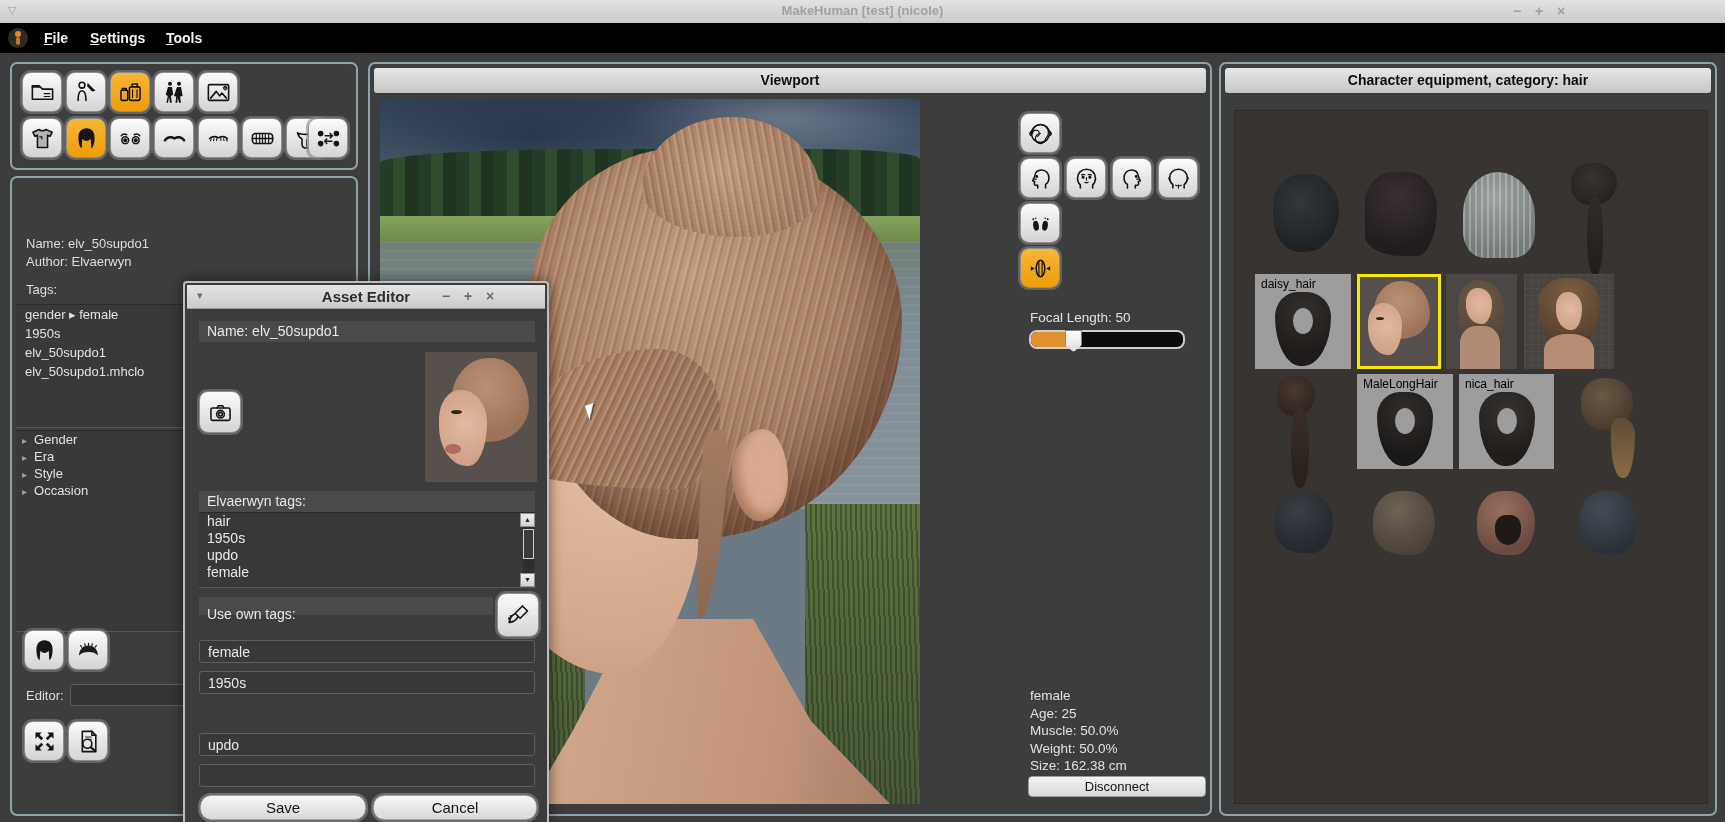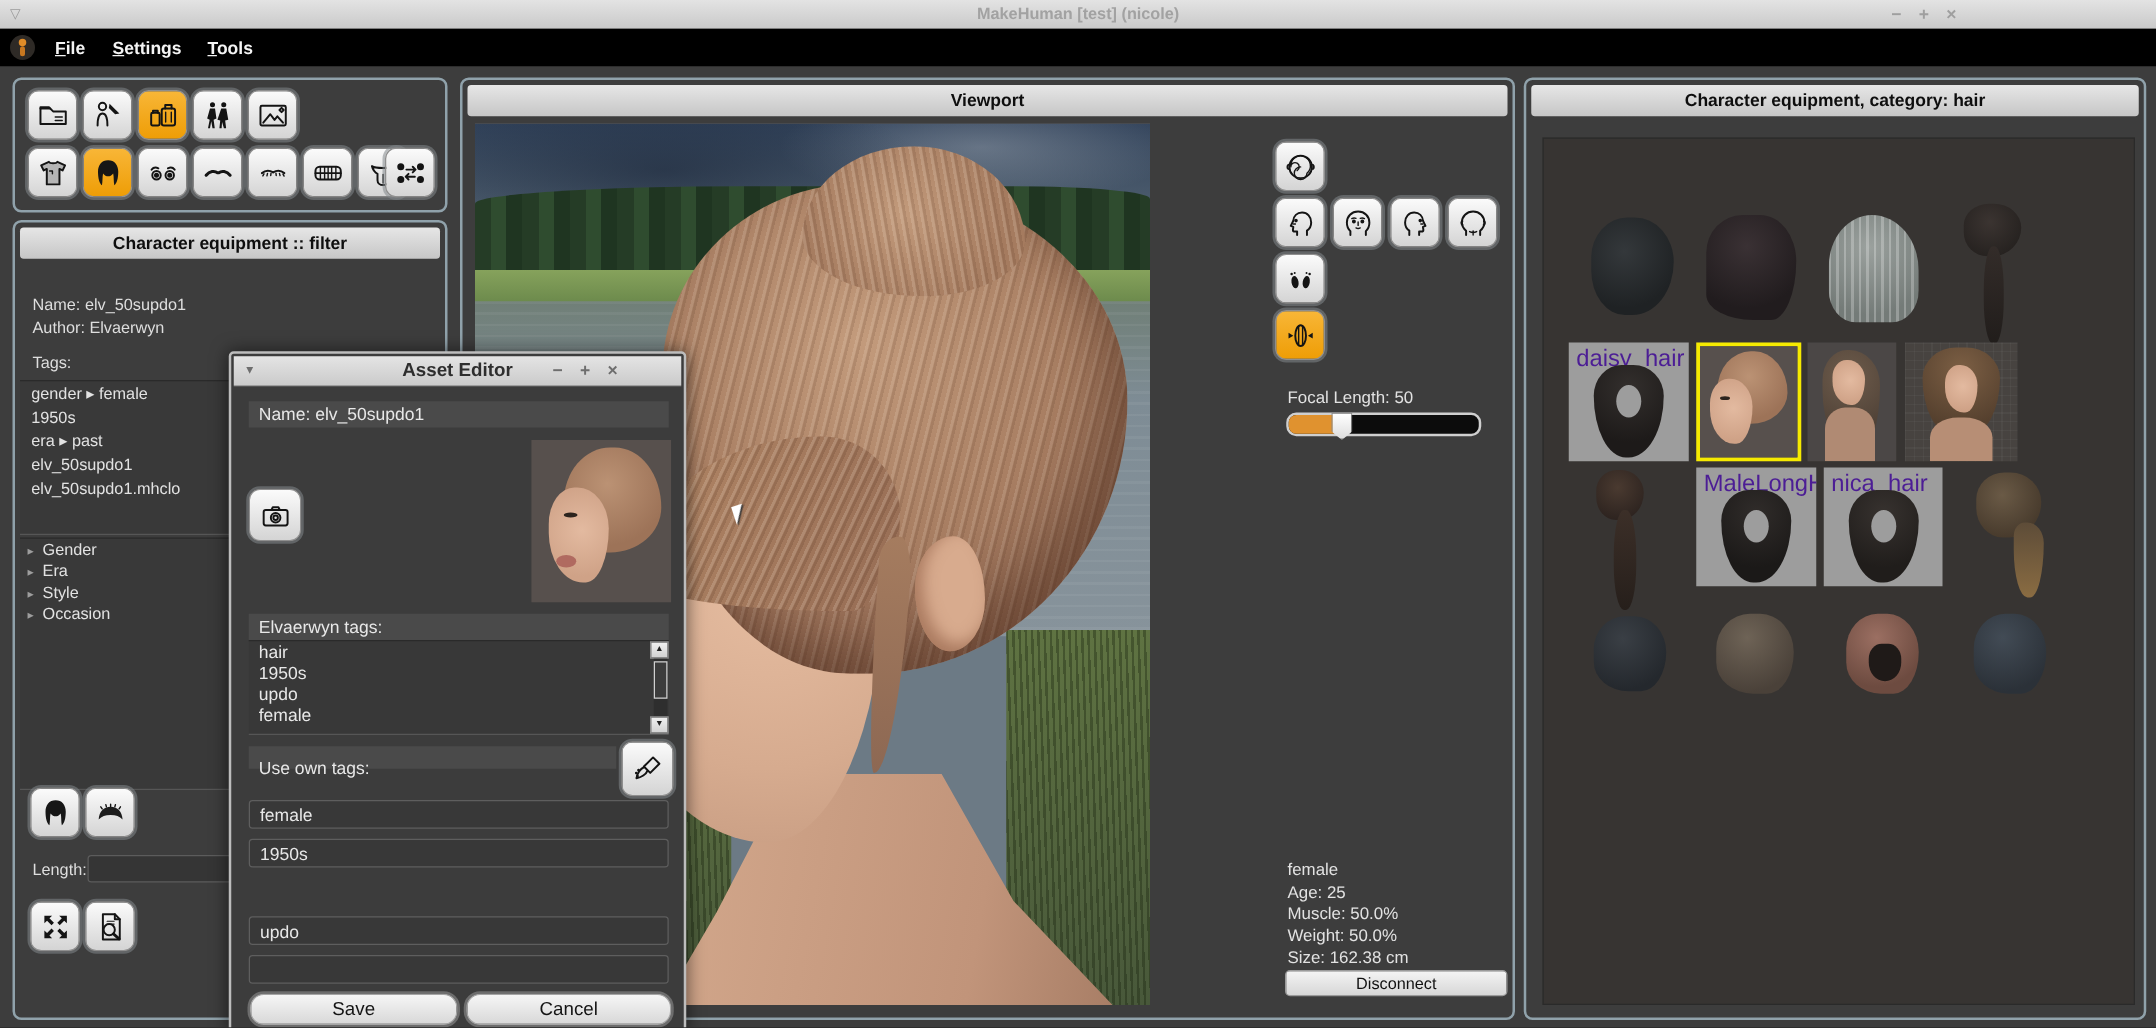--- a/index.html
+++ b/index.html
@@ -100,21 +100,21 @@
     color:#111;text-align:center;position:absolute;}
   
   .eqinner{position:absolute;left:13px;top:46px;width:472px;height:692px;background:#373432;
     border:1px solid #2a2a2a;}
   .tile{position:absolute;overflow:hidden;}
   .tile.light{background:#9d9d9d;}
   .tile.dark{background:#4b4746;}
   .tile.grid{background:repeating-linear-gradient(90deg,rgba(255,255,255,.035) 0 1px,transparent 1px 7px),
       repeating-linear-gradient(rgba(255,255,255,.035) 0 1px,transparent 1px 7px),#474340;}
   .tile.selected{border:3px solid #f6ea00;}
-  .tlabel{position:absolute;left:6px;top:3px;color:#4c1d95;font-size:19px;}
+  .tlabel{position:absolute;left:6px;top:3px;color:#000000;font-size:12px;}
   .blob{position:absolute;border-radius:48% 52% 55% 45%/45% 50% 60% 50%;}
   
   .mp-bg{position:absolute;inset:0;background:#57504d;}
   .mp-hair{position:absolute;border-radius:50% 50% 55% 45%/55% 60% 45% 40%;
     background:radial-gradient(circle at 45% 35%,#bb9274,#9d7358 70%);}
   .mp-face{position:absolute;background:radial-gradient(circle at 55% 45%,#e3baa0,#cfa287 75%);
     border-radius:45% 55% 40% 60%/40% 45% 60% 55%;}
   
   .dialog{position:absolute;left:183px;top:281px;width:362px;height:541px;background:#3c3c3c;
     border:2px solid #bdbdbd;border-radius:4px 4px 0 0;z-index:50;box-shadow:0 0 14px rgba(0,0,0,.55);}
@@ -243,29 +243,27 @@
           <circle cx="5" cy="7.5" r="1.8" fill="#141414"></circle>
           <circle cx="5" cy="16.5" r="1.8" fill="#141414"></circle>
           <circle cx="19" cy="7.5" r="1.8" fill="#141414"></circle>
           <circle cx="19" cy="16.5" r="1.8" fill="#141414"></circle>
           <path d="M9 9.5h6.5m0 0-2-2m2 2-2 2M15 14.5H8.5m0 0 2-2m-2 2 2 2"></path>
         </svg>
       </div>
   </div>
 
   <div class="panel" style="left:10px;top:176px;width:344px;height:636px">
-    <div class="phead">Character equipment :: filter</div>
     <div class="ltext" style="top:58px">Name: elv_50supdo1</div>
     <div class="ltext" style="top:76px">Author: Elvaerwyn</div>
     <div class="ltext" style="top:104px">Tags:</div>
 
     <div class="sunken" style="left:4px;top:126px;width:318px;height:122px">
       <div class="tagrow">gender ▸ female</div>
       <div class="tagrow">1950s</div>
-      <div class="tagrow">era ▸ past</div>
       <div class="tagrow">elv_50supdo1</div>
       <div class="tagrow">elv_50supdo1.mhclo</div>
     </div>
 
     <div class="sunken" style="left:4px;top:252px;width:318px;height:200px">
       <div class="treerow"><span class="caret">▸</span><span>Gender</span></div>
       <div class="treerow"><span class="caret">▸</span><span>Era</span></div>
       <div class="treerow"><span class="caret">▸</span><span>Style</span></div>
       <div class="treerow"><span class="caret">▸</span><span>Occasion</span></div>
     </div>
@@ -275,21 +273,21 @@
           <path fill="#161616" d="M12 2.8c-4.6 0-7.2 3.4-7.2 8.2 0 4.6 1 8.3 2.8 9.7.6-2.8.2-5.6.8-8.4 1.1 1.4 2.3 2 3.6 2s2.5-.6 3.6-2c.6 2.8.2 5.6.8 8.4 1.8-1.4 2.8-5.1 2.8-9.7 0-4.8-2.6-8.2-7.2-8.2z"></path>
         </svg>
       </div>
     <div class="ibtn" style="left:56px;top:452px">
       <svg viewBox="0 0 24 24" class="ico">
           <path fill="#1d1d1d" stroke="none" d="M3.5 16.5c.3-5.5 3.5-9 8.5-9s8.2 3.5 8.5 9c-2.2-2.2-4.6-3.2-8.5-3.2s-6.3 1-8.5 3.2z"></path>
           <path d="M6 9l-1-1.5M9 7.6 8.6 6M12 7.3V5.6M15 7.6l.4-1.6M18 9l1-1.5" stroke-width="1"></path>
         </svg>
       </div>
 
-    <div class="ltext" style="top:510px">Length:</div>
+    <div class="ltext" style="top:510px">Editor:</div>
     <input class="txtinput" style="left: 58px; top: 506px; width: 268px; height: 20px;" value="">
 
     <div class="ibtn" style="left:12px;top:543px">
       <svg viewBox="0 0 24 24">
           <path fill="#141414" d="M4 4h5.5L7.6 5.9l3.2 3.2-1.7 1.7-3.2-3.2L4 9.5zM20 4v5.5l-1.9-1.9-3.2 3.2-1.7-1.7 3.2-3.2L14.5 4zM4 20v-5.5l1.9 1.9 3.2-3.2 1.7 1.7-3.2 3.2 1.9 1.9zM20 20h-5.5l1.9-1.9-3.2-3.2 1.7-1.7 3.2 3.2 1.9-1.9z"></path>
         </svg>
       </div>
     <div class="ibtn" style="left:56px;top:543px">
       <svg viewBox="0 0 24 24" class="ico">
           <path d="M6.5 3h8.5l3.5 3.5V21H6.5z"></path>

